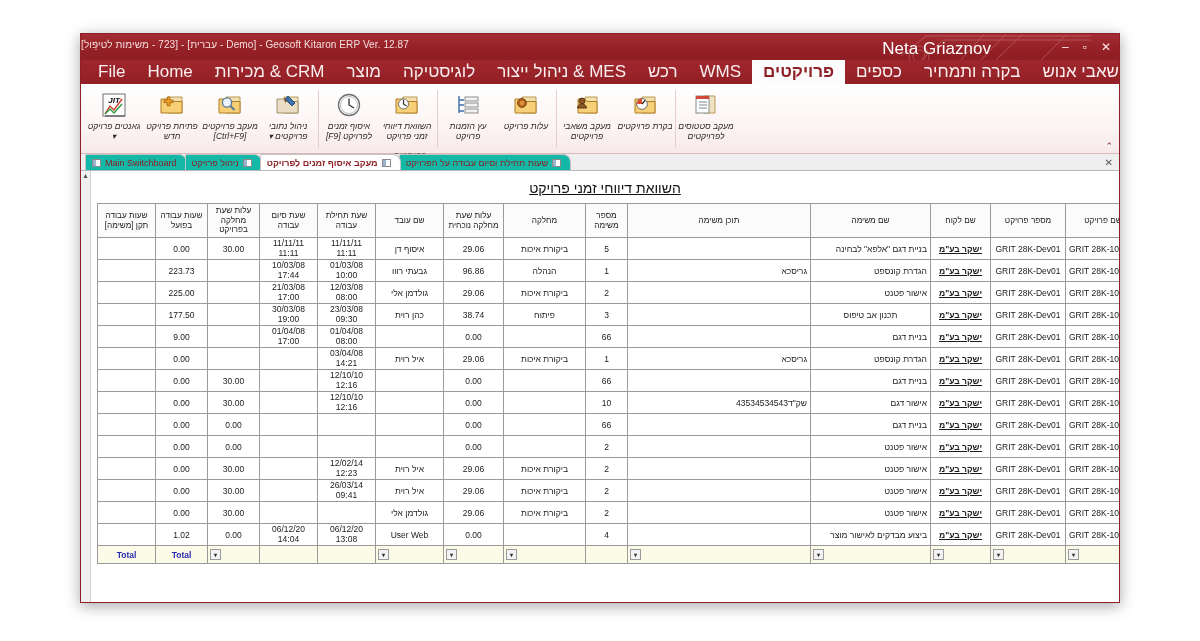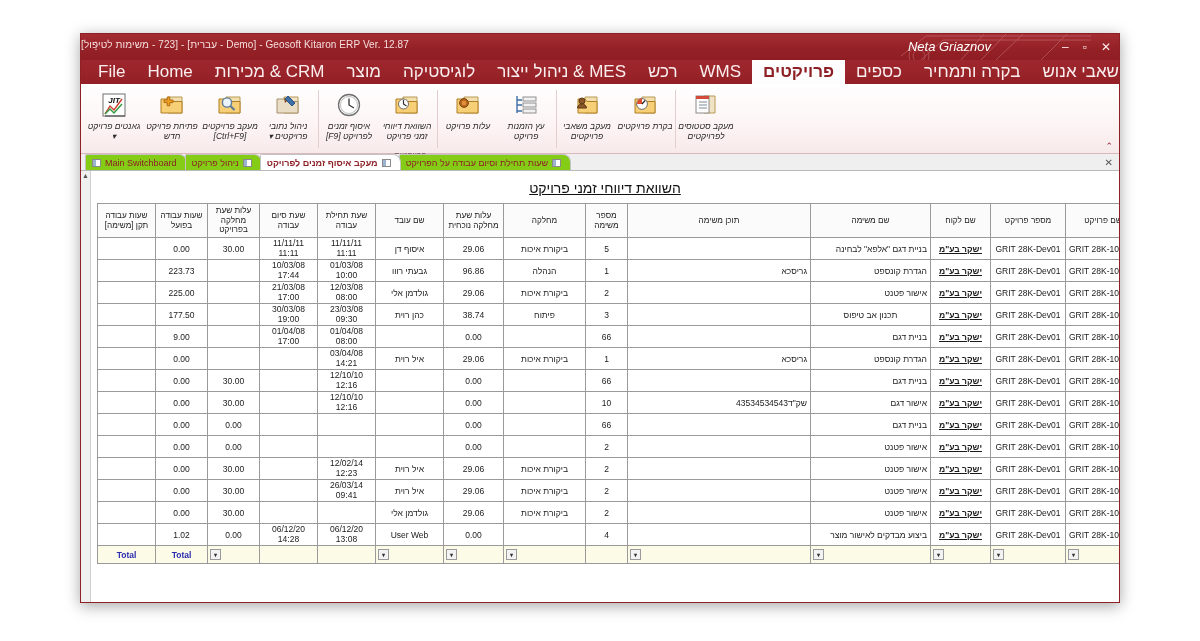--- a/index.html
+++ b/index.html
@@ -28,21 +28,21 @@
     background: linear-gradient(180deg,#a32d33 0%, #952126 55%, #8e1d23 100%);
     color: #fff;
   }
   .tb-deco { position:absolute; inset:0; overflow:hidden; pointer-events:none; opacity:.40;}
   .tb-title {
     position: absolute; left: 0; right: 0; top: 5px;
     text-align: left; font-size: 10px; color: #f5dede;
     letter-spacing: .1px; direction: rtl;
   }
   .tb-quick { position:absolute; left:10px; top:6px; font-size:10px; color:#f0cfcf;}
-  .tb-user { position:absolute; right:128px; top:5px; font-size:13px; color:#fff;font-style:italic; }
+  .tb-user { position:absolute; right:128px; top:5px; font-size:17px; color:#fff; }
   .tb-btns { position:absolute; right:8px; top:0; display:flex; height:26px; align-items:center; gap:14px;}
   .tb-btns span { font-size:12px; color:#fbeaea; line-height:1; cursor:default; }
 
   
   .ribbon-tabs {
     position: relative; height: 24px;
     background: linear-gradient(180deg,#9e272d 0%, #932026 100%);
     display: flex; align-items: stretch; padding-left: 6px;
     direction: ltr;
   }
@@ -81,21 +81,21 @@
     position:absolute; right:6px; bottom:2px; font-size:9px; color:#8d1f25;
   }
 
   
   .doctabs {
     height: 17px; background:#efefef; border-bottom:1px solid #b9b9b9;
     display:flex; align-items:flex-end; padding-left:4px; position:relative;
   }
   .dtab {
     display:flex; align-items:center; gap:4px; height:16px; padding:0 9px 0 6px;
-    font-size: 9px; color:#8d1f25; background:#84cc16;
+    font-size: 9px; color:#8d1f25; background:#14b8a6;
     border:1px solid #c3c3c3; border-bottom:none;
     border-radius: 2px 8px 0 0; margin-right:-2px; cursor:default;
   }
   .dtab.rtl { direction:rtl; }
   .dtab.active { background:#fff; font-weight:bold; z-index:3; }
   .dtab .tico {
     width:9px; height:8px; background:#fff; border:1px solid #8a8a8a;
     position:relative; flex:none;
   }
   .dtab .tico::before{content:"";position:absolute;left:0;top:0;width:3px;height:100%;background:#9cb3cf;}
@@ -264,39 +264,39 @@
                 <circle cx="9.5" cy="12" r="5" fill="#fdfdfd" stroke="#6f6f6f"></circle>
                 <path d="M9.5 8 L9.5 12 L12.5 14" stroke="#333" fill="none" stroke-width="1.2"></path>
               </svg>
             </div>
             <div class="lbl">השוואת דיווחי זמני פרויקט</div>
           </div>
           <div class="rsep"></div>
           <div class="rbtn">
             <div class="ico">
               <svg width="26" height="26" viewBox="0 0 26 26">
-                <path d="M9 5 L23 5 L23 21 L9 21 Z" fill="#f3dfae" stroke="#b89a54"></path>
-                <path d="M2 7 L10 7 L12 9.5 L23 9.5 L23 21 L2 21 Z" fill="#f7cf77" stroke="#b07f25"></path>
-                <circle cx="9" cy="11" r="4.4" fill="#b8651c" stroke="#7d4411"></circle>
-                <circle cx="9" cy="11" r="2.2" fill="#e0933c"></circle>
-              </svg>
-            </div>
-            <div class="lbl">עלות פרויקט</div>
-          </div>
-          <div class="rbtn">
-            <div class="ico">
-              <svg width="26" height="26" viewBox="0 0 26 26">
                 <path d="M4 4 L4 21" stroke="#3d6fa8" stroke-width="1.4"></path>
                 <path d="M4 8 L9 8 M4 13 L9 13 M4 19 L9 19" stroke="#3d6fa8" stroke-width="1.4"></path>
                 <rect x="10" y="5" width="13" height="4" fill="#f2f2f2" stroke="#8f8f8f"></rect>
                 <rect x="10" y="11" width="13" height="4" fill="#f2f2f2" stroke="#8f8f8f"></rect>
                 <rect x="10" y="17" width="13" height="4" fill="#f2f2f2" stroke="#8f8f8f"></rect>
               </svg>
             </div>
             <div class="lbl">עץ הזמנות פרויקט</div>
+          </div>
+          <div class="rbtn">
+            <div class="ico">
+              <svg width="26" height="26" viewBox="0 0 26 26">
+                <path d="M9 5 L23 5 L23 21 L9 21 Z" fill="#f3dfae" stroke="#b89a54"></path>
+                <path d="M2 7 L10 7 L12 9.5 L23 9.5 L23 21 L2 21 Z" fill="#f7cf77" stroke="#b07f25"></path>
+                <circle cx="9" cy="11" r="4.4" fill="#b8651c" stroke="#7d4411"></circle>
+                <circle cx="9" cy="11" r="2.2" fill="#e0933c"></circle>
+              </svg>
+            </div>
+            <div class="lbl">עלות פרויקט</div>
           </div>
           <div class="rsep"></div>
           <div class="rbtn">
             <div class="ico">
               <svg width="26" height="26" viewBox="0 0 26 26">
                 <path d="M11 5 L23 5 L23 21 L11 21 Z" fill="#f3dfae" stroke="#b89a54"></path>
                 <path d="M4 7 L11 7 L13 9.5 L23 9.5 L23 21 L4 21 Z" fill="#f7cf77" stroke="#b07f25"></path>
                 <circle cx="8" cy="9" r="3" fill="#8d5626" stroke="#5f3917"></circle>
                 <path d="M3.5 16 a4.5 4 0 0 1 9 0 z" fill="#8d5626" stroke="#5f3917"></path>
               </svg>
@@ -648,21 +648,21 @@
                   <td class="rtl blue-b">ישקר בע"מ</td>
                   <td class="blue">GRIT 28K-Dev01</td>
                   <td class="blue">GRIT 28K-10.0-0.2</td>
                 </tr>
                 <tr>
                   <td class="num"></td>
                   <td class="num">1.02</td>
                   <td class="num">0.00</td>
                   <td class="dt">
                     <span class="twoline">06/12/20</span>
-                    <span class="twoline">14:28</span>
+                    <span class="twoline">14:04</span>
                   </td>
                   <td class="dt">
                     <span class="twoline">06/12/20</span>
                     <span class="twoline">13:08</span>
                   </td>
                   <td class="rtl red">User Web</td>
                   <td class="num">0.00</td>
                   <td class="rtl"></td>
                   <td class="num">4</td>
                   <td class="rtl" style="text-align: right;"></td>

